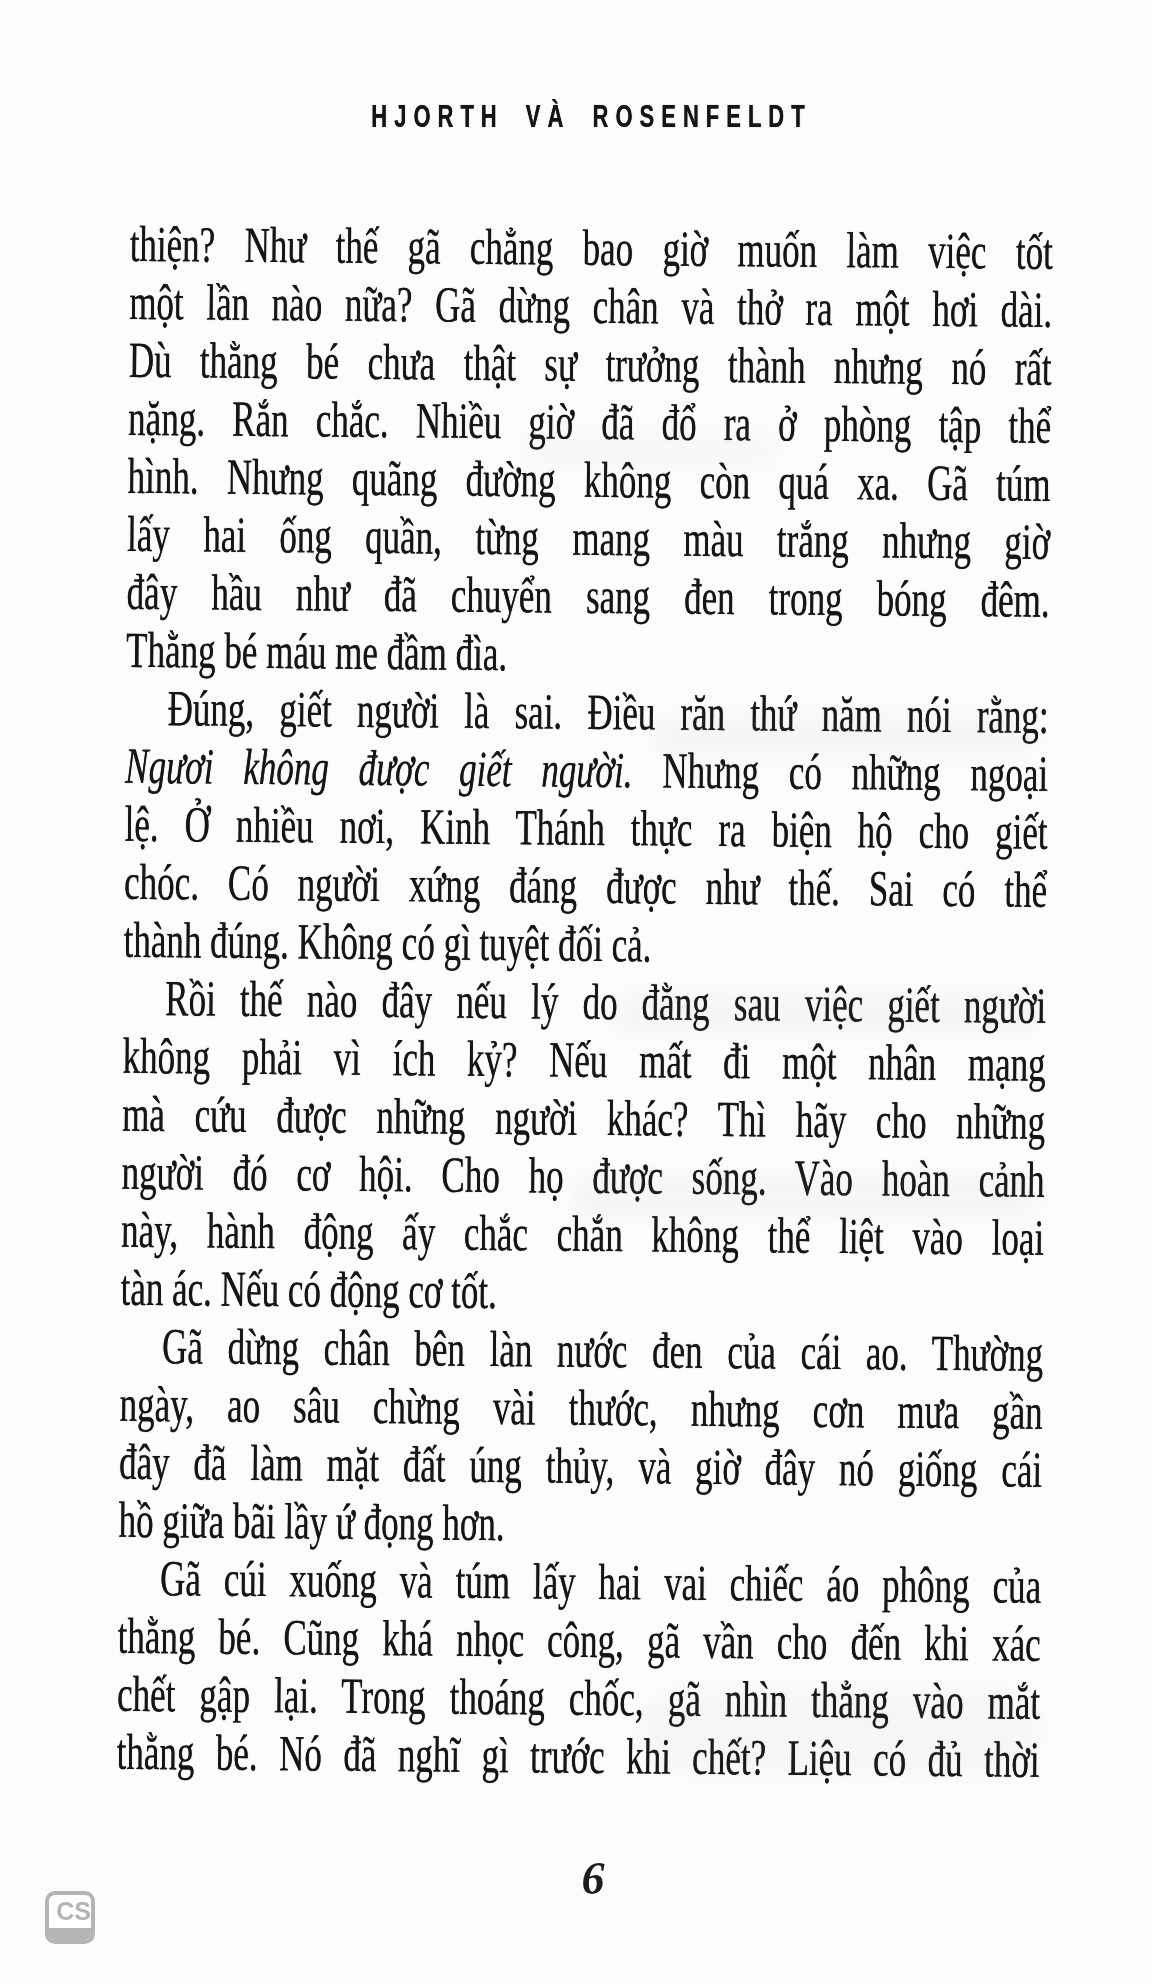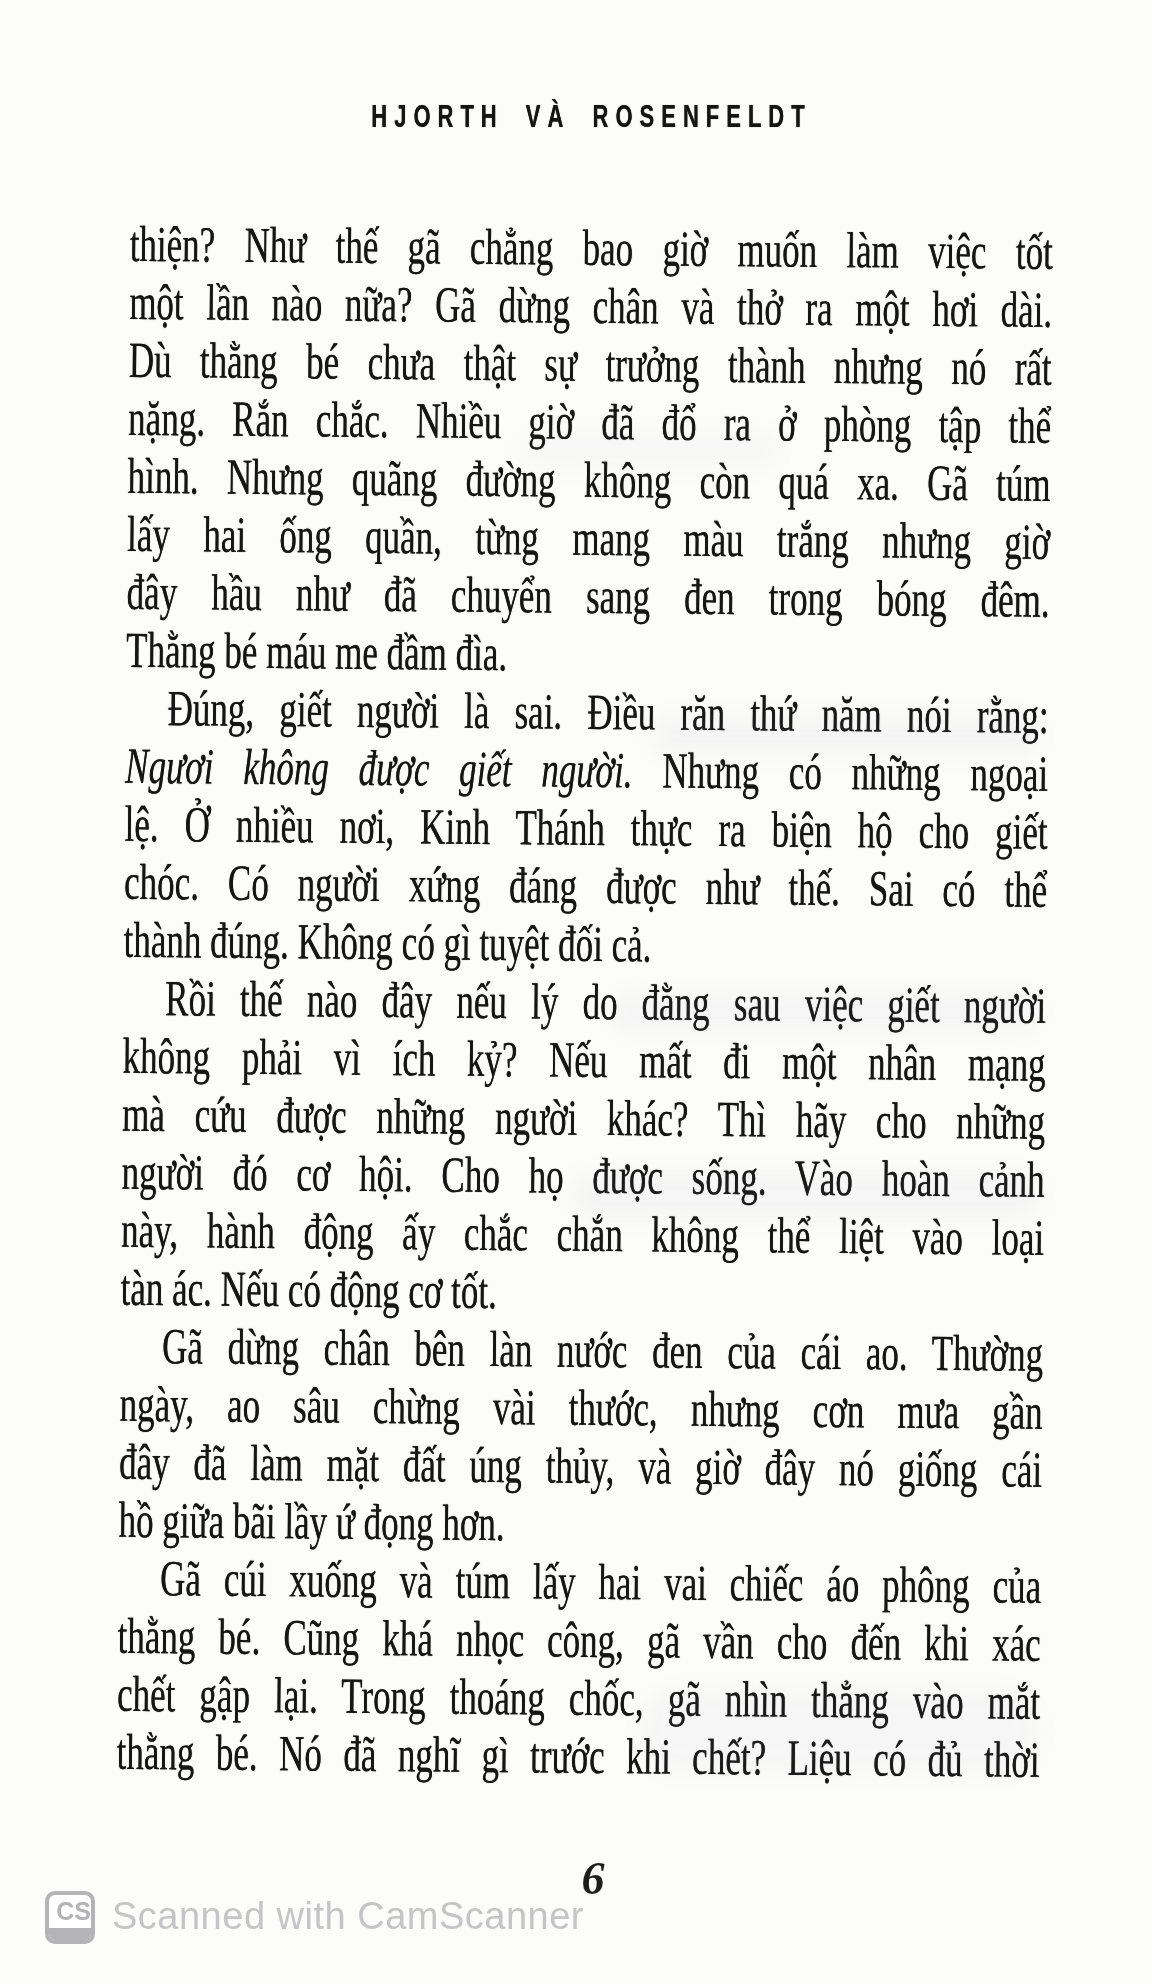--- a/index.html
+++ b/index.html
@@ -153,15 +153,14 @@
   <div class="artifact a4"></div>
   <div class="artifact a5"></div>
 
   <div class="page-number">6</div>
 
   <div class="cs-logo">
     <div class="cs-letters">CS</div>
     <div class="cs-bar"></div>
   </div>
 
-  <div class="wm-label">Scanned with CamScanner</div>
 
 </div>
 
 </body></html>

